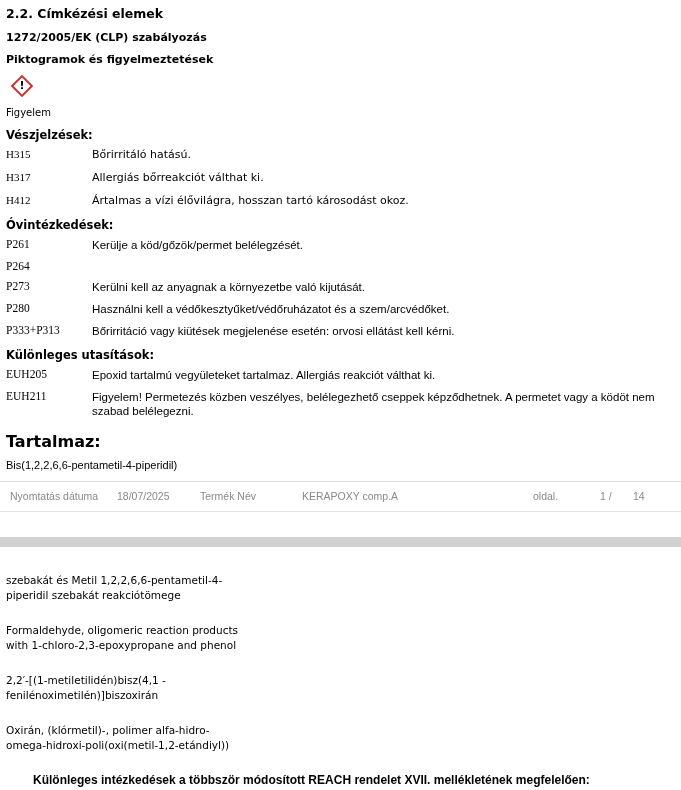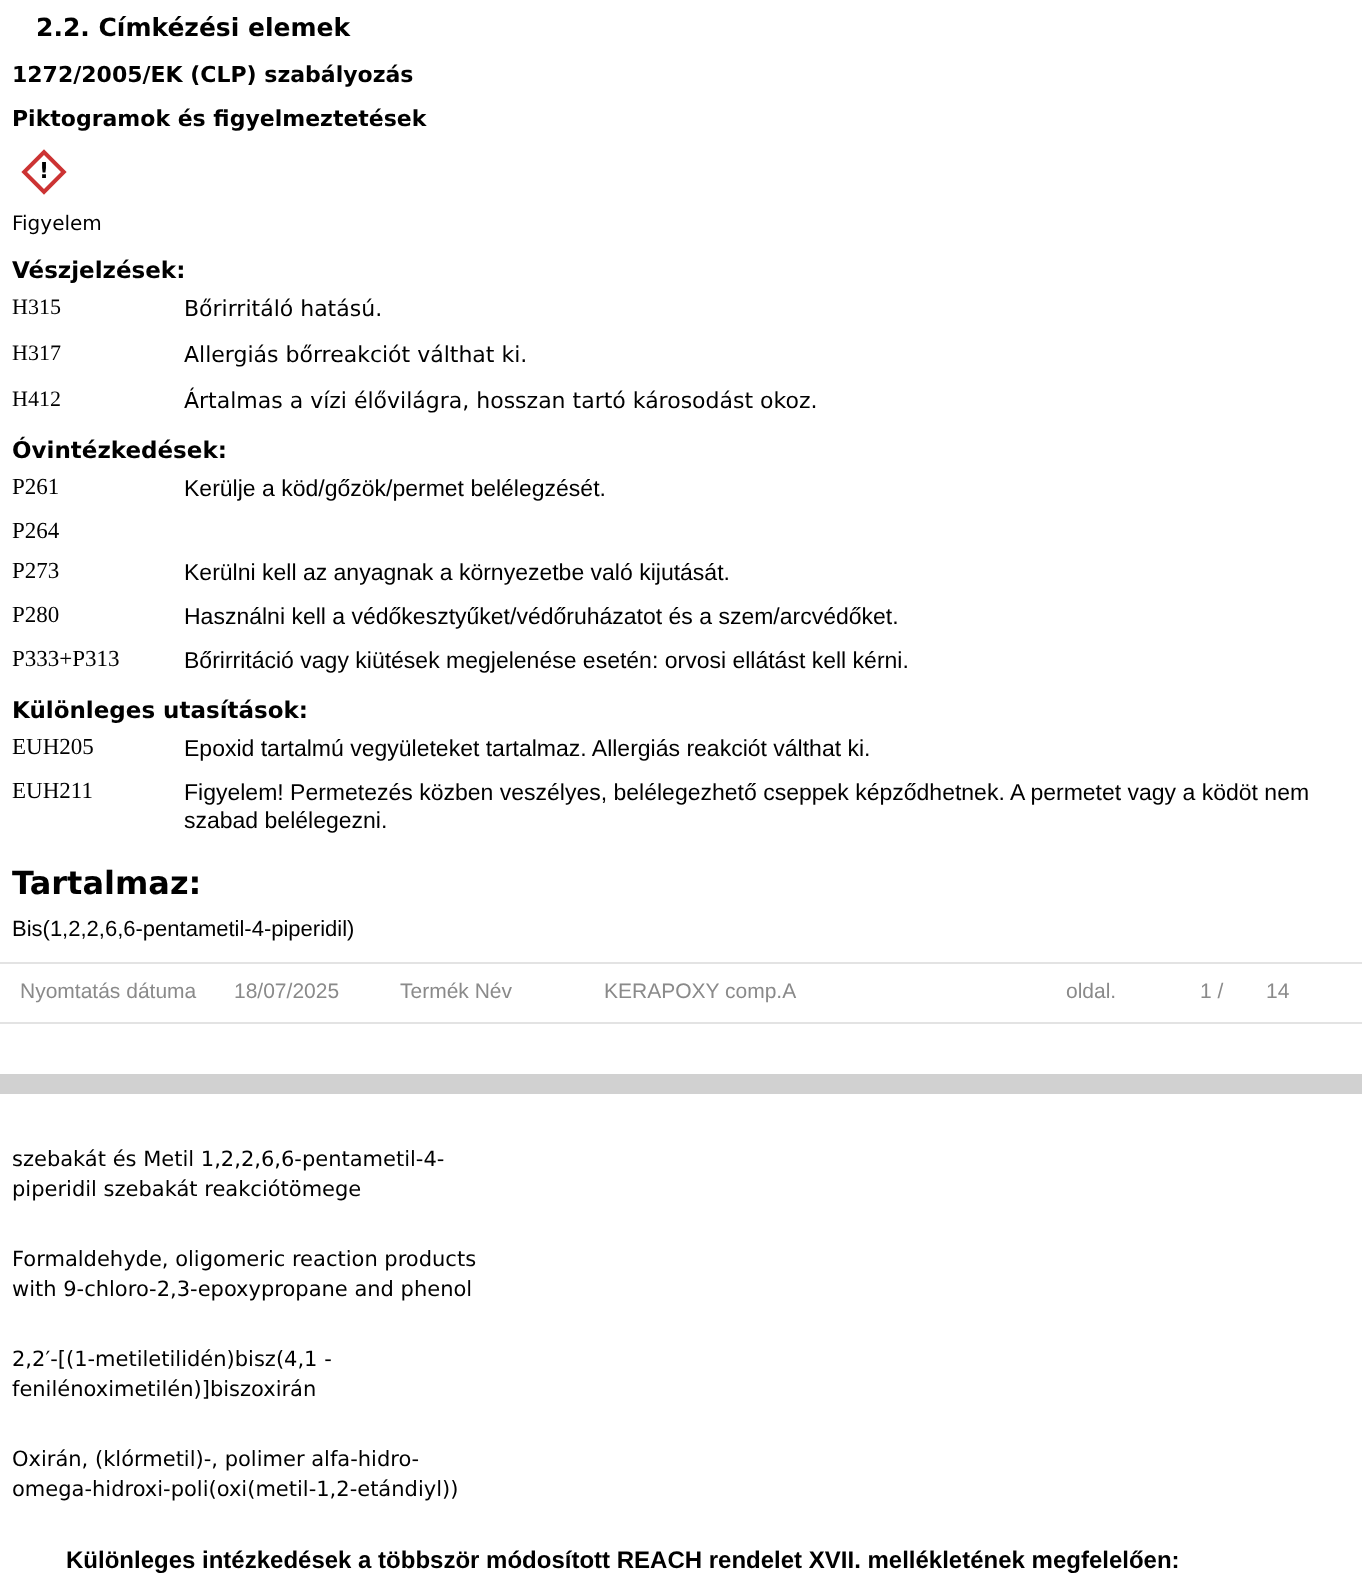--- a/index.html
+++ b/index.html
@@ -1,21 +1,21 @@
 <!DOCTYPE html>
 <html><head>
 <meta charset="utf-8">
 <style>
   html,body{margin:0;padding:0;background:#fff;}
   .page{position:relative;width:681px;height:790px;background:#fff;color:#000;overflow:hidden;
         font-family:"Liberation Sans",sans-serif;}
   .content{padding:4px 6px 0 6px;}
 
   
-  .h-main{font-family:"DejaVu Sans",sans-serif;font-weight:bold;font-size:12.5px;margin:2px 0 10px 12px;}
+  .h-main{font-family:"DejaVu Sans",sans-serif;font-weight:bold;font-size:12.5px;margin:2px 0 10px 0;}
   .h-sub{font-family:"DejaVu Sans",sans-serif;font-weight:bold;font-size:11px;margin:0 0 9px 0;}
   .h-block{font-family:"DejaVu Sans",sans-serif;font-weight:bold;font-size:11.5px;margin:10px 0 6px 0;}
 
   
   .picto-wrap{height:30px;margin:4px 0 0 4px;position:relative;}
   .diamond{position:absolute;left:4px;top:3px;width:12px;height:12px;border:2px solid #cc3333;
            background:#fff;transform:rotate(45deg);}
   .diamond span{display:block;width:12px;height:12px;transform:rotate(-45deg);
                 font-family:"DejaVu Sans",sans-serif;font-weight:bold;font-size:11px;line-height:12px;
                 text-align:center;color:#000;}
@@ -123,21 +123,21 @@
     <span class="f-pagec">1 /</span>
     <span class="f-paget">14</span>
   </div>
 
   <div class="page-sep"></div>
 
   <div class="p2">
     <div class="substance">szebakát és Metil 1,2,2,6,6-pentametil-4-
 piperidil szebakát reakciótömege</div>
     <div class="substance">Formaldehyde, oligomeric reaction products
-with 9-chloro-2,3-epoxypropane and phenol</div>
+with 1-chloro-2,3-epoxypropane and phenol</div>
     <div class="substance">2,2′-[(1-metiletilidén)bisz(4,1 -
 fenilénoximetilén)]biszoxirán</div>
     <div class="substance">Oxirán, (klórmetil)-, polimer alfa-hidro-
 omega-hidroxi-poli(oxi(metil-1,2-etándiyl))</div>
 
     <div class="reach-h">Különleges intézkedések a többször módosított REACH rendelet XVII. mellékletének megfelelően:</div>
 
   </div>
 
 </div>

